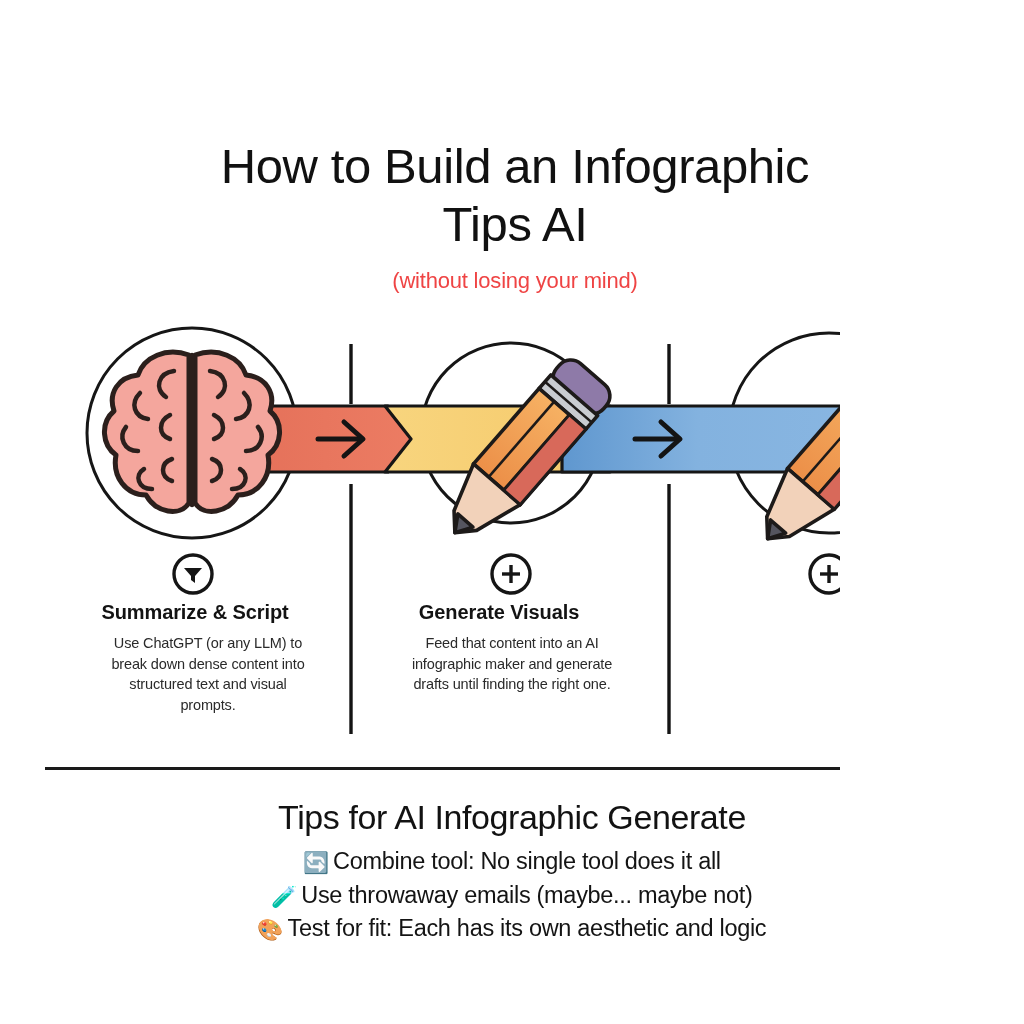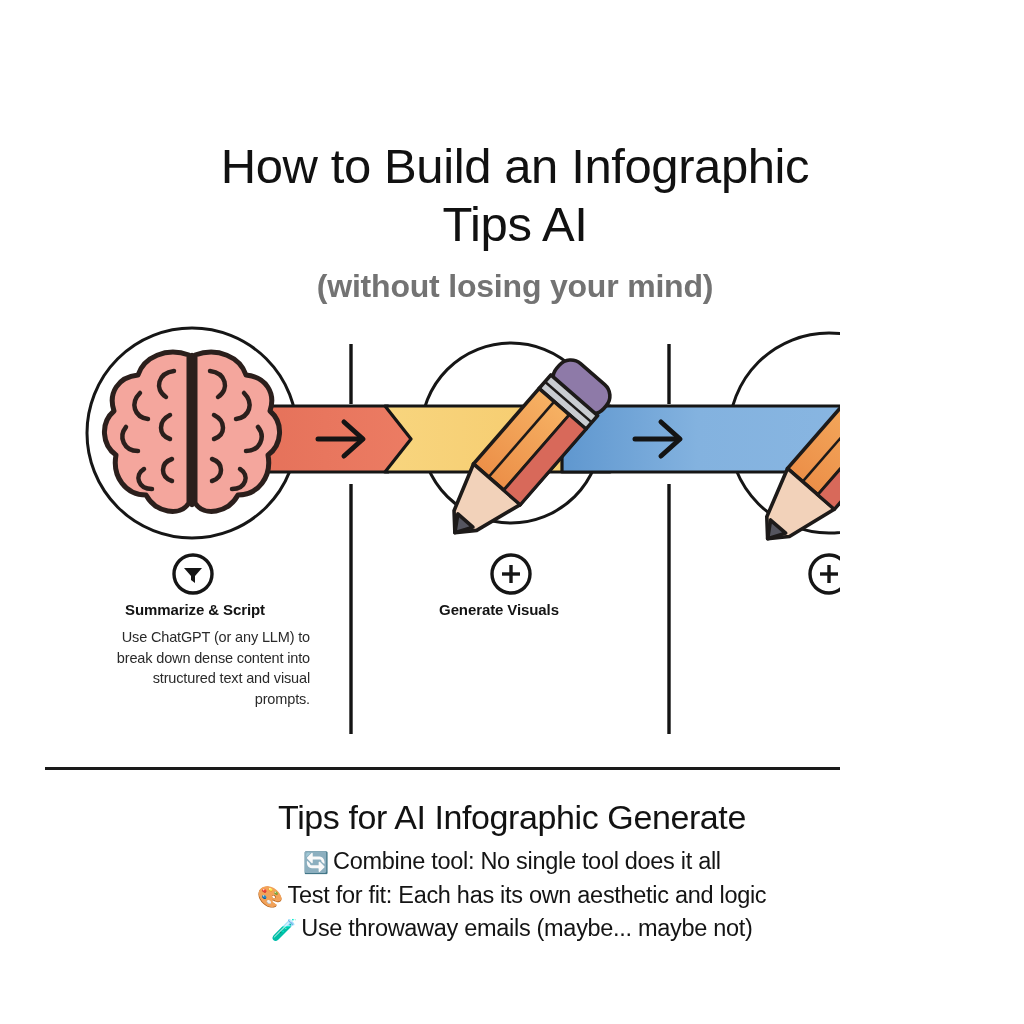--- a/index.html
+++ b/index.html
@@ -30,23 +30,23 @@
   }
   #main-title {
     font-size: 49px;
     font-weight: 400;
     line-height: 1.18;
     letter-spacing: -0.4px;
     color: #111111;
     margin: 0;
   }
   #subtitle {
-    font-size: 32px;
-    font-weight: 700;
-    color: #737373;
+    font-size: 22px;
+    font-weight: 400;
+    color: #ef4444;
     margin-top: 14px;
     letter-spacing: -0.2px;
   }
 
   
   #logo {
     position: absolute;
     left: 838px;
     top: 32px;
     width: 140px;
@@ -89,32 +89,32 @@
   .step-col {
     position: absolute;
     top: 555px;
     width: 230px;
   }
   #step-col-0 { left: 80px; }
   #step-col-1 { left: 384px; }
   #step-col-2 { left: 716px; }
 
   .step-title {
-    font-size: 15px;
+    font-size: 20px;
     font-weight: 700;
     color: #131313;
     text-align: center;
     letter-spacing: -0.1px;
     margin-bottom: 9px;
   }
   .step-desc {
     font-size: 14.5px;
     line-height: 1.42;
     color: #2a2a2a;
-    text-align: right;
+    text-align: center;
     padding-left: 26px;
     letter-spacing: -0.15px;
   }
 
   
   #section-rule {
     position: absolute;
     left: 45px;
     top: 721px;
     width: 935px;
@@ -325,31 +325,32 @@
       </g>
     </svg>
   </div>
 
   <div class="step-col" id="step-col-0">
     <div class="step-title">Summarize &amp; Script</div>
     <div class="step-desc">Use ChatGPT (or any LLM) to break down dense content into structured text and visual prompts.</div>
   </div>
   <div class="step-col" id="step-col-1">
     <div class="step-title">Generate Visuals</div>
+    <div class="step-desc">Feed that content into an AI infographic maker and generate drafts until finding the right one.</div>
   </div>
 
   <div id="section-rule"></div>
 
   <div id="tips">
     <div id="tips-title">Tips for AI Infographic Generate</div>
 
     <div class="tip-row">
       <span class="tip-emoji">🔄</span><span>Combine tool: No single tool does it all</span>
     </div>
     <div class="tip-row">
+      <span class="tip-emoji">🧪</span><span>Use throwaway emails (maybe... maybe not)</span>
+    </div>
+    <div class="tip-row">
       <span class="tip-emoji">🎨</span><span>Test for fit: Each has its own aesthetic and logic</span>
     </div>
-    <div class="tip-row">
-      <span class="tip-emoji">🧪</span><span>Use throwaway emails (maybe... maybe not)</span>
-    </div>
   </div>
 
 </div>
 
 </body></html>

